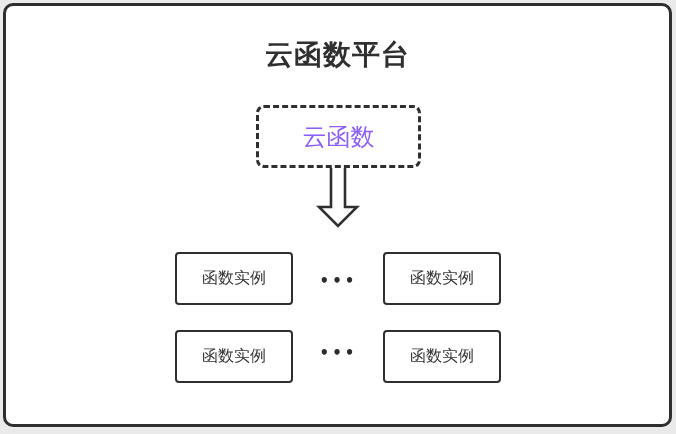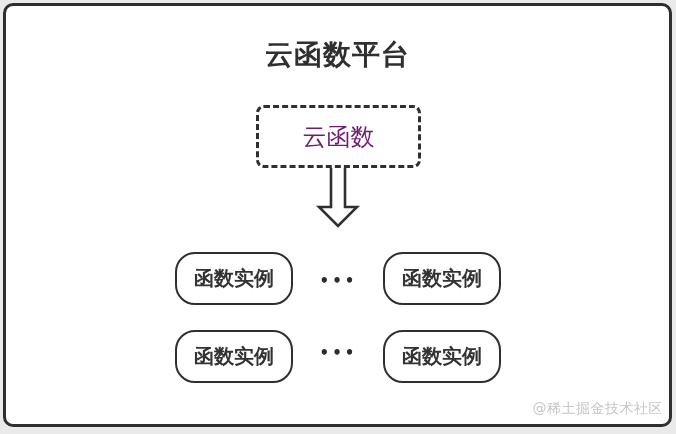--- a/index.html
+++ b/index.html
@@ -36,40 +36,39 @@
     position: absolute;
     left: 250px; top: 99px;
     width: 165px; height: 63px;
     border: 3px dashed #2f2f2f;
     border-radius: 8px;
     background: #ffffff;
     display: flex;
     align-items: center;
     justify-content: center;
     font-size: 24px;
-    color: #701a75;
+    color: #8b5cf6;
     z-index: 2;
   }
   .arrow {
     position: absolute;
     left: 310px; top: 159px;
     z-index: 1;
   }
   .inst-box {
     position: absolute;
     width: 118px; height: 53px;
     border: 2.5px solid #2f2f2f;
-    border-radius: 20px;
+    border-radius: 4px;
     background: #ffffff;
     display: flex;
     align-items: center;
     justify-content: center;
-    font-size: 20px;
+    font-size: 16px;
     color: #333333;
-    font-weight: bold;
   }
   .r1 { top: 246px; }
   .r2 { top: 324px; }
   .c1 { left: 169px; }
   .c2 { left: 377px; }
   .dots {
     position: absolute;
     left: 309px;
     width: 44px; height: 18px;
     display: flex;
@@ -120,16 +119,15 @@
     <div class="inst-box r2 c1">
       <span>函数实例</span>
     </div>
 
     <div class="dots d2">•••</div>
 
     <div class="inst-box r2 c2">
       <span>函数实例</span>
     </div>
 
-    <div class="watermark">@稀土掘金技术社区</div>
 
   </div>
 </div>
 
 </body></html>

